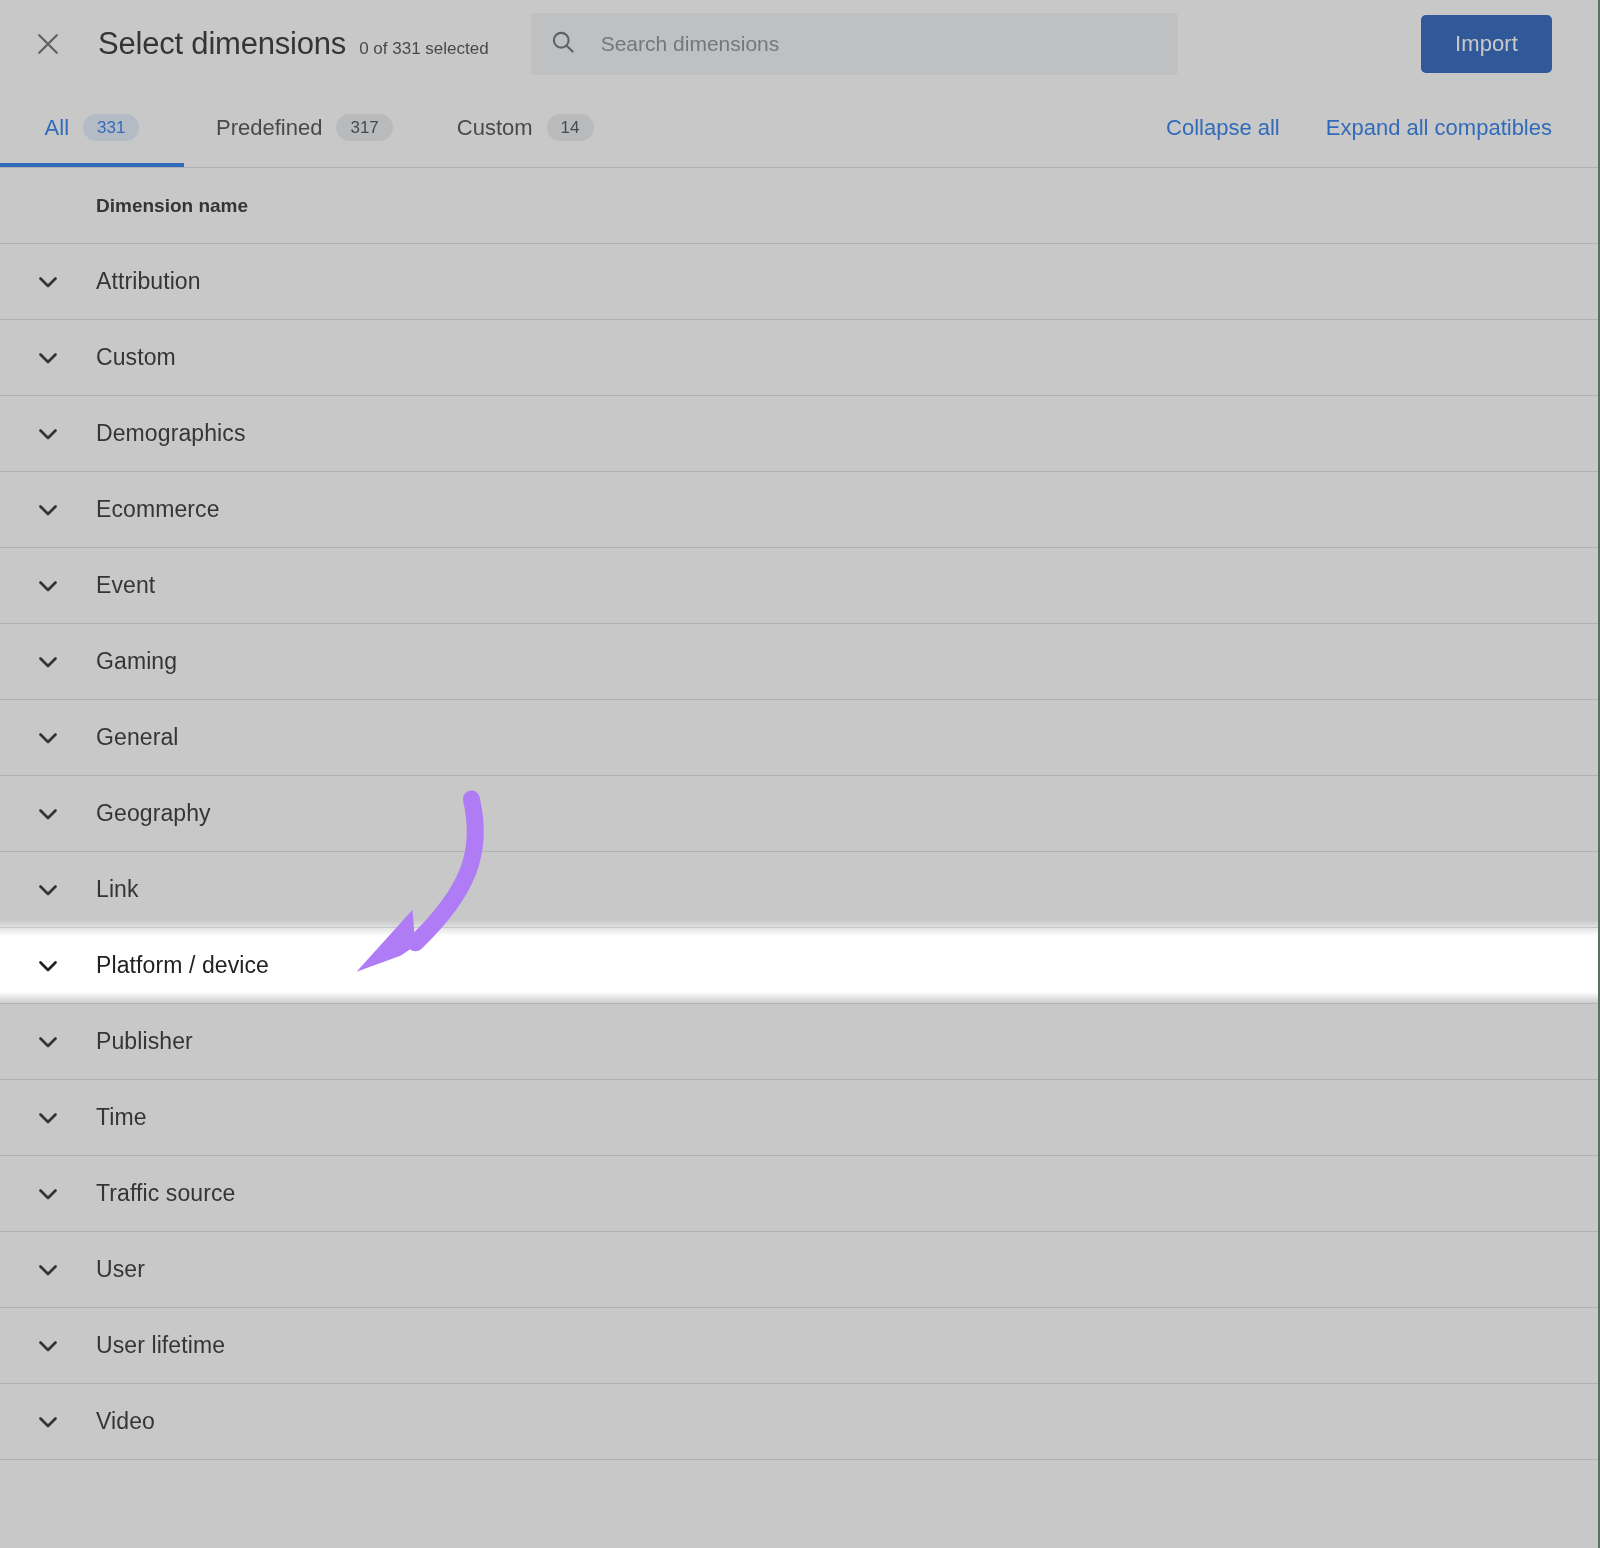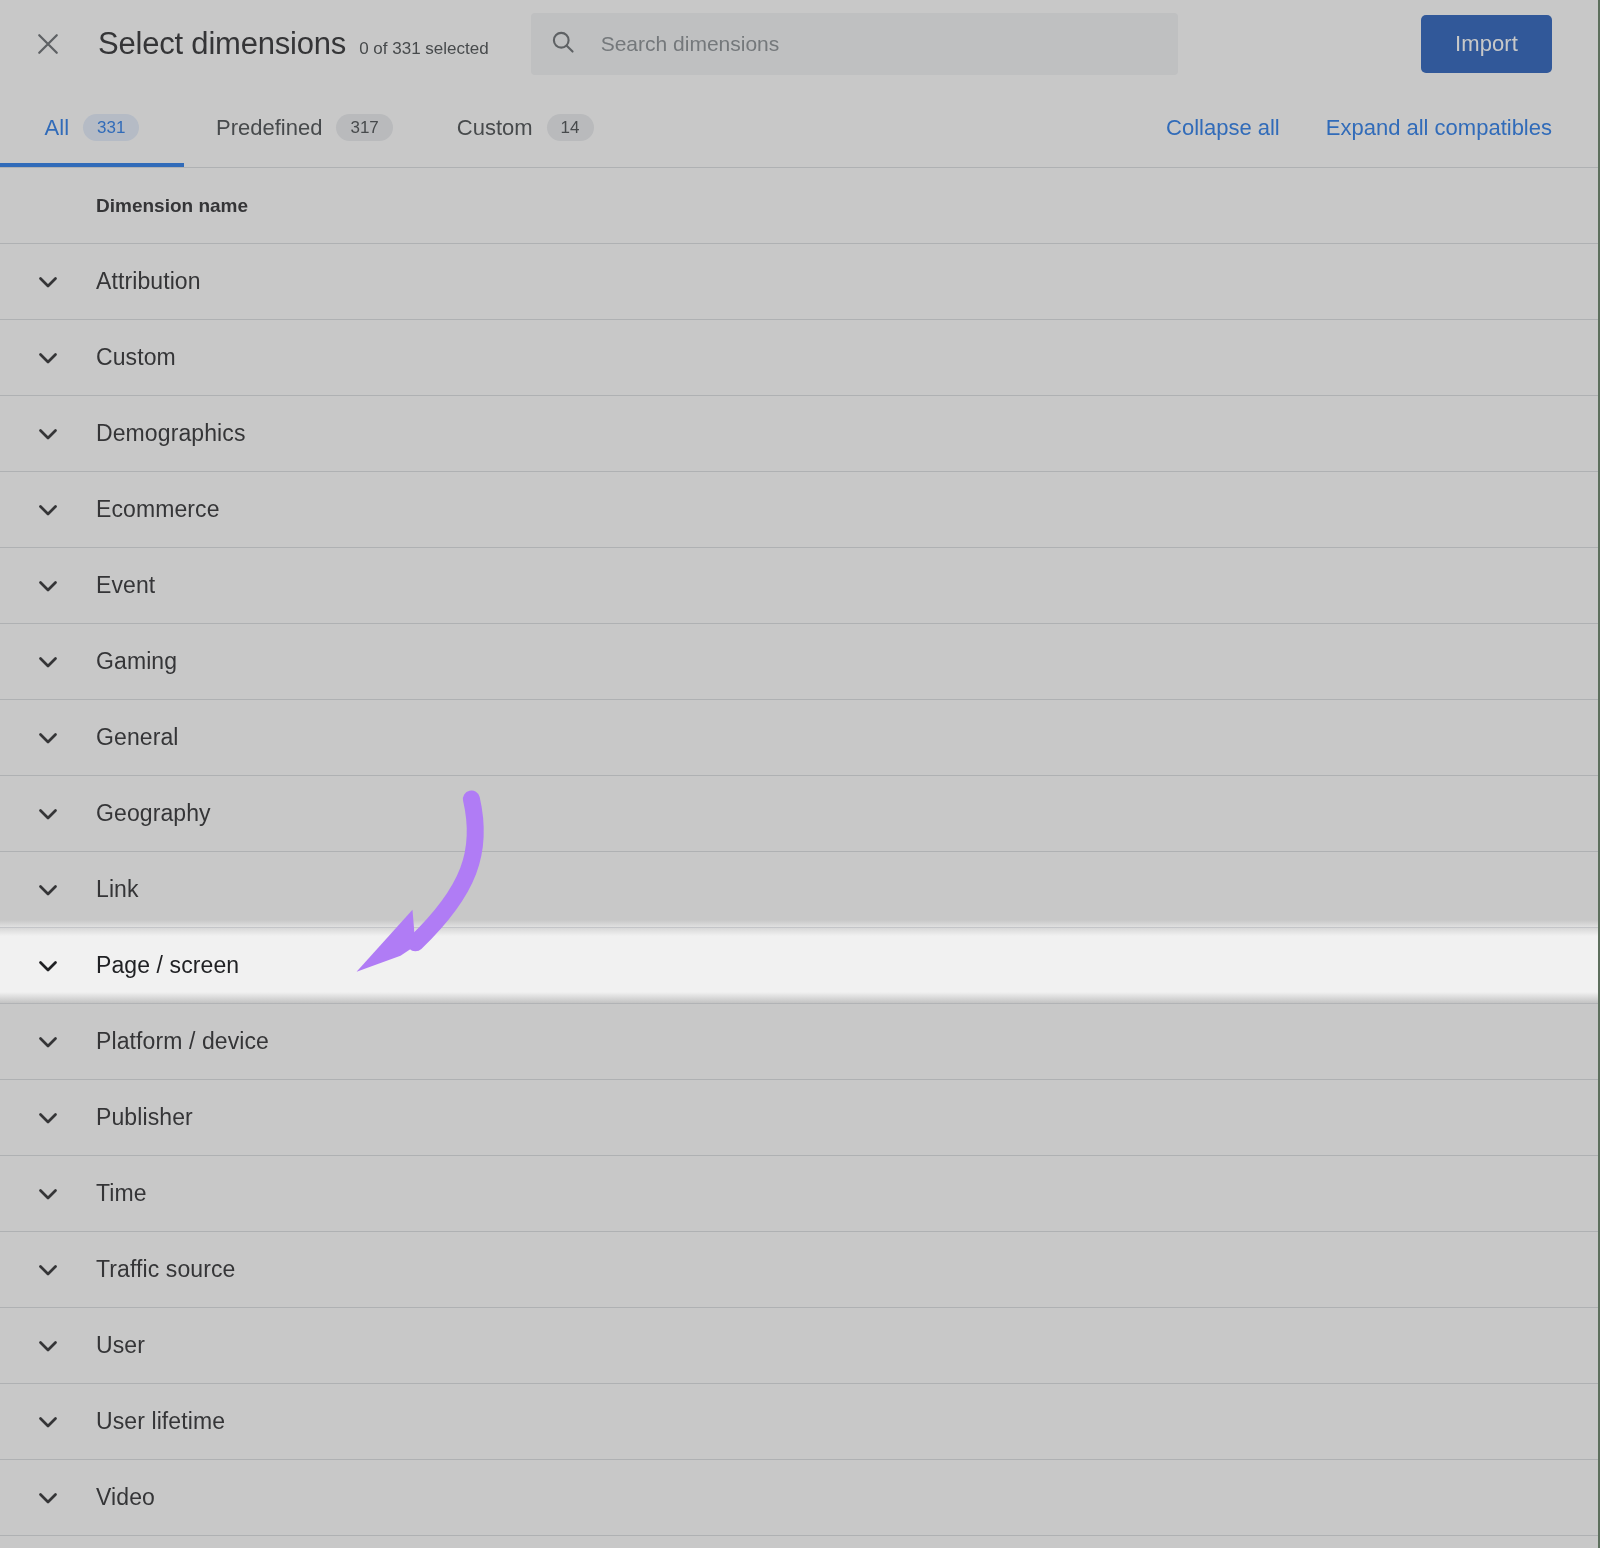--- a/index.html
+++ b/index.html
@@ -369,28 +369,20 @@
           <span class="row-label">Geography</span>
         </div>
         <div class="row">
           <div class="row-chevron">
             <svg width="30" height="30" viewBox="0 0 24 24">
               <path d="M6 9.2 L12 15.2 L18 9.2" stroke="#202124" stroke-width="2.2" fill="none" stroke-linecap="round" stroke-linejoin="round"></path>
             </svg>
           </div>
           <span class="row-label">Link</span>
         </div>
-        <div class="row highlighted">
-          <div class="row-chevron">
-            <svg width="30" height="30" viewBox="0 0 24 24">
-              <path d="M6 9.2 L12 15.2 L18 9.2" stroke="#202124" stroke-width="2.2" fill="none" stroke-linecap="round" stroke-linejoin="round"></path>
-            </svg>
-          </div>
-          <span class="row-label">Page / screen</span>
-        </div>
         <div class="row">
           <div class="row-chevron">
             <svg width="30" height="30" viewBox="0 0 24 24">
               <path d="M6 9.2 L12 15.2 L18 9.2" stroke="#202124" stroke-width="2.2" fill="none" stroke-linecap="round" stroke-linejoin="round"></path>
             </svg>
           </div>
           <span class="row-label">Platform / device</span>
         </div>
         <div class="row">
           <div class="row-chevron">

